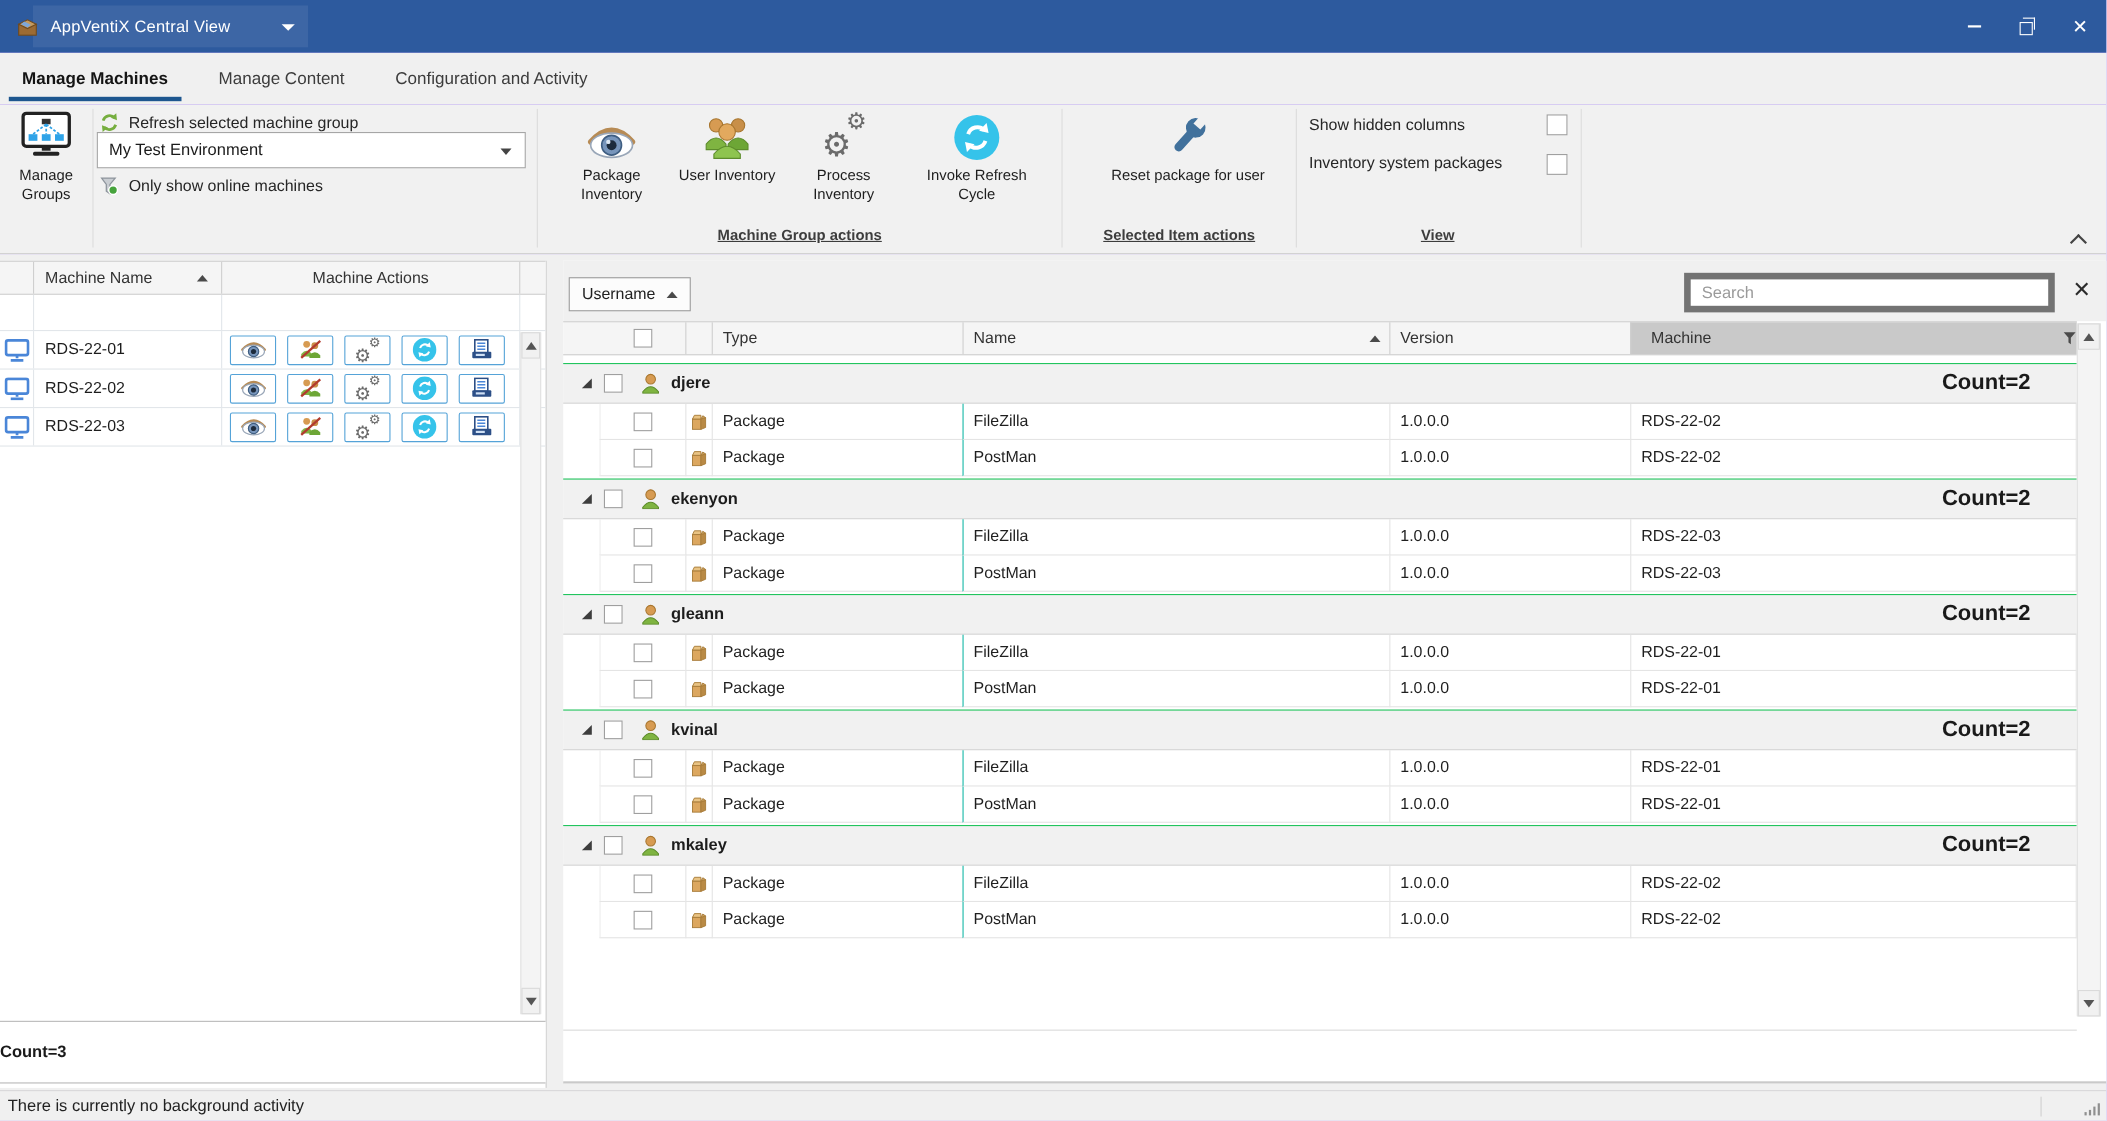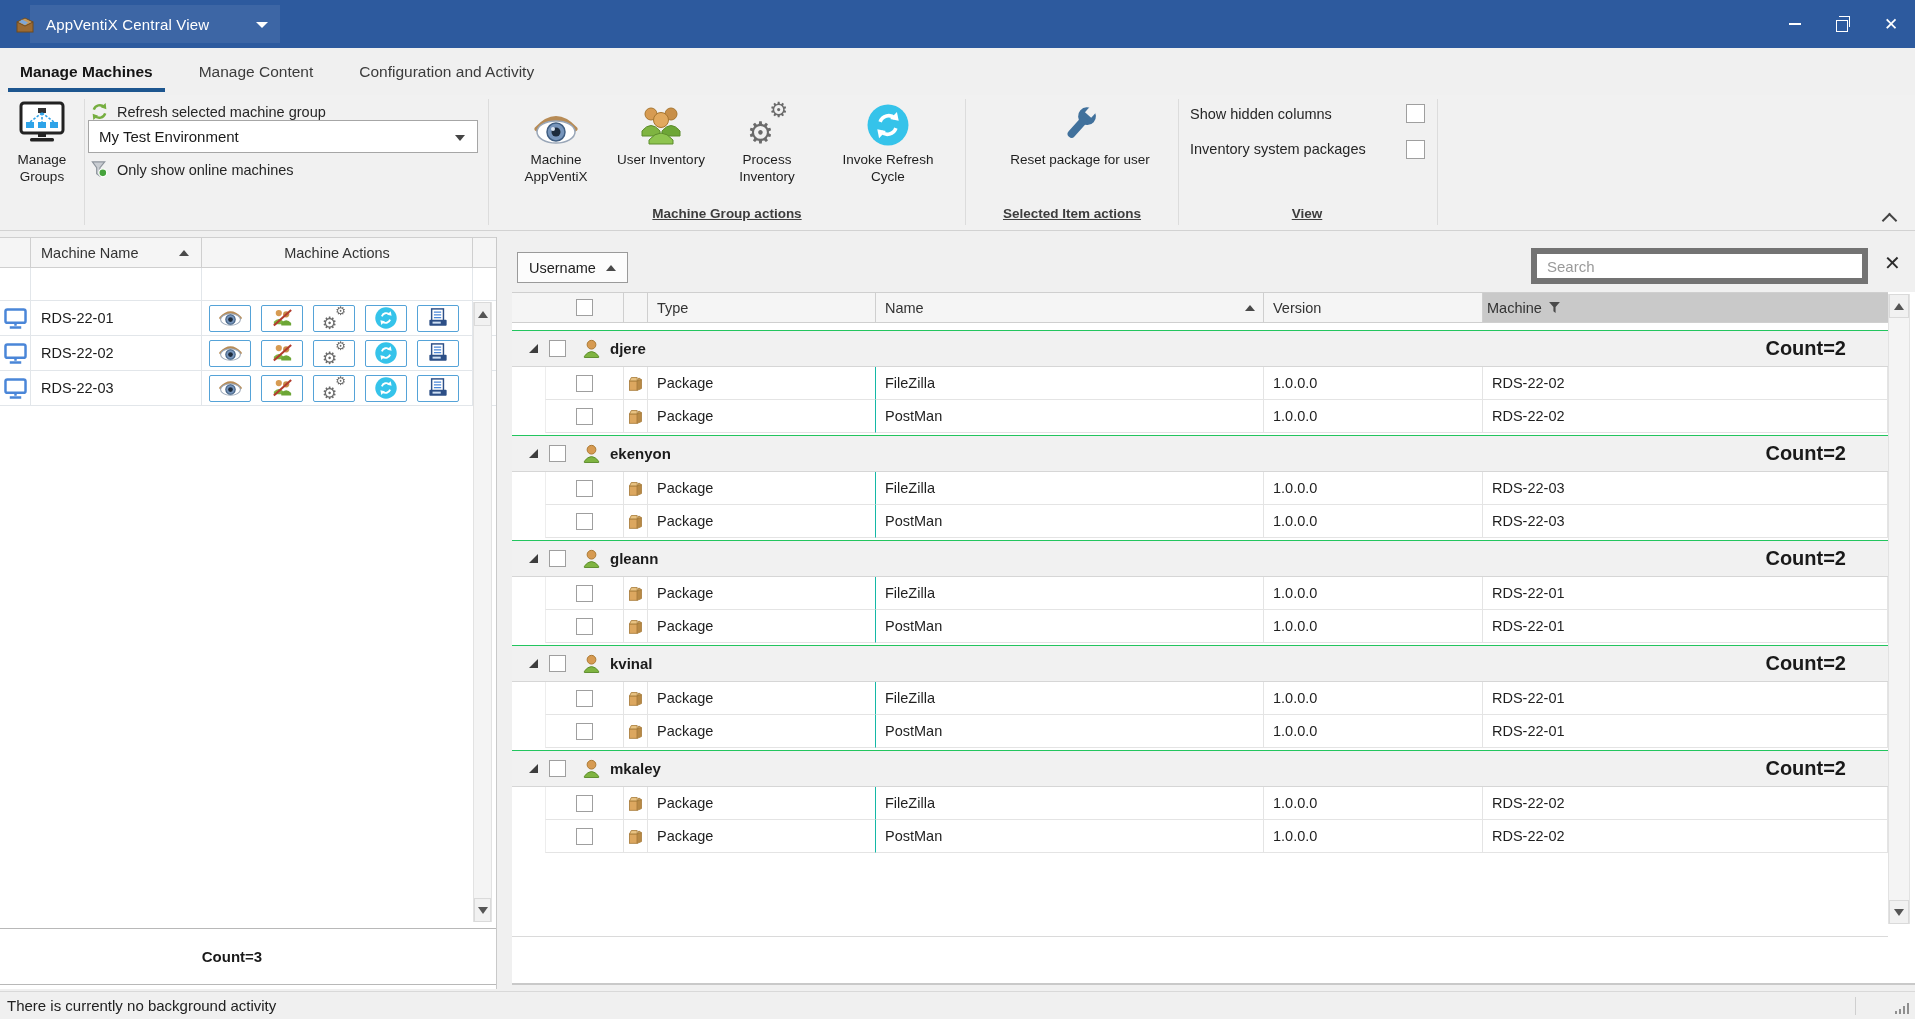--- a/index.html
+++ b/index.html
@@ -68,39 +68,39 @@
   .lg-row{display:flex;height:34px;border-bottom:1px solid #e2e6ea;align-items:center;}
   .lg-cell{box-sizing:border-box;height:100%;display:flex;align-items:center;border-right:1px solid #e2e6ea;}
   .lg-icon{width:31px;justify-content:center;}
   .lg-name{width:171px;padding-left:10px;font-size:14.5px;color:#1c1c1c;}
   .lg-actions{width:271px;gap:10px;padding-left:7px;}
   .act-btn{width:42px;height:27px;border:1px solid #55a3d8;border-radius:2px;background:#fff;display:flex;align-items:center;justify-content:center;box-sizing:border-box;}
   .lg-scroll{position:absolute;left:473px;top:65px;width:19px;height:620px;background:#f4f4f4;border:1px solid #e2e2e2;box-sizing:border-box;}
   .sb-btn{position:absolute;left:0;width:100%;height:24px;background:#f1f1f1;border:1px solid #dadada;box-sizing:border-box;display:flex;align-items:center;justify-content:center;}
   .arr-up{width:0;height:0;border-left:5px solid transparent;border-right:5px solid transparent;border-bottom:7px solid #555;}
   .arr-dn{width:0;height:0;border-left:5px solid transparent;border-right:5px solid transparent;border-top:7px solid #555;}
-  .lg-summary{position:absolute;left:0;right:0;top:691px;height:57px;background:#fff;border-top:1px solid #b8b8b8;border-bottom:1px solid #b8b8b8;box-sizing:border-box;display:flex;align-items:center;justify-content:center;padding-right:32px;font-size:15px;font-weight:700;color:#1a1a1a;}
+  .lg-summary{position:absolute;left:0;right:0;top:691px;height:57px;background:#fff;border-top:1px solid #b8b8b8;border-bottom:1px solid #b8b8b8;box-sizing:border-box;display:flex;align-items:center;justify-content:flex-start;padding-right:32px;font-size:15px;font-weight:700;color:#1a1a1a;}
 
   
   .right-panel{position:absolute;left:512px;right:0;top:6px;height:748px;background:#fff;border-bottom:2px solid #c9c9c9;box-sizing:border-box;}
   .rp-toolbar{position:absolute;left:0;right:0;top:0;height:55px;background:#f0f0f0;}
   .groupby-chip{position:absolute;left:5px;top:15px;height:31px;background:#fcfcfc;border:1px solid #9a9a9a;box-sizing:border-box;display:flex;align-items:center;gap:10px;padding:0 11px;font-size:14.5px;color:#222;}
   .searchbox{position:absolute;left:1019px;top:11px;width:337px;height:36px;border:6px solid #737373;background:#fff;box-sizing:border-box;font-size:15px;padding:0 10px;color:#222;font-family:"Liberation Sans",sans-serif;}
   .searchbox::placeholder{color:#9a9a9a;}
   .search-clear{position:absolute;left:1372px;top:14px;font-size:20px;color:#2b2b2b;}
 
   .rg-header{position:absolute;left:0;top:55px;width:1376px;height:31px;display:flex;background:#f5f5f5;border-top:1px solid #cfcfcf;border-bottom:1px solid #cfcfcf;box-sizing:border-box;}
   .rg-hc{display:flex;align-items:center;font-size:14.5px;color:#333;box-sizing:border-box;height:100%;}
   .w-pad{width:33px;}
   .w-check{width:78px;justify-content:center;}
   .w-icon{width:25px;border-left:1px solid #cfcfcf;border-right:1px solid #cfcfcf;}
   .w-type{width:227px;padding-left:9px;}
   .w-name{width:388px;padding-left:9px;border-left:1px solid #cfcfcf;}
   .w-version{width:219px;padding-left:9px;border-left:1px solid #cfcfcf;}
-  .w-machine{width:406px;padding-left:4px;border-left:1px solid #cfcfcf;background:#c9c9c9;gap:6px;}
+  .w-machine{width:406px;padding-left:18px;border-left:1px solid #cfcfcf;background:#c9c9c9;gap:6px;justify-content:space-between;}
 
   .rg-body{position:absolute;left:0;top:86px;width:1376px;}
   .rg-spacer{height:7px;}
   .rg-group{margin-bottom:2px;}
   .rg-ghead{height:37px;background:#f1f1f1;border-top:1px solid #22c55e;border-bottom:1px solid #d6d6d6;box-sizing:border-box;display:flex;align-items:center;}
   .expander{width:0;height:0;border-left:9px solid transparent;border-bottom:9px solid #3d3d3d;margin-left:17px;}
   .rg-ghead .chk{margin-left:11px;}
   .rg-ghead .usr-ic{margin-left:16px;}
   .rg-user{margin-left:9px;font-size:15px;font-weight:700;color:#1c1c1c;}
   .rg-count{margin-left:auto;margin-right:42px;font-size:20px;font-weight:700;color:#1a1a1a;}
@@ -206,21 +206,21 @@
     <div class="bigbtn" style="left:508px;width:96px;">
       <span class="ic">
         <svg width="44" height="32" viewBox="0 0 44 30">
           <path d="M3 14 Q22 -7 41 14" fill="none" stroke="#b78b55" stroke-width="5" stroke-linecap="round"></path>
           <ellipse cx="22" cy="17" rx="19" ry="11" fill="#fff" stroke="#9aa7b8" stroke-width="1.5"></ellipse>
           <circle cx="22" cy="17" r="9" fill="#7795bb" stroke="#3f5e82" stroke-width="1.5"></circle>
           <circle cx="22" cy="17" r="4.5" fill="#1d2b3c"></circle>
           <circle cx="19" cy="14" r="2" fill="#dbe6f2"></circle>
         </svg>
       </span>
-      <span class="lbl">Machine AppVentiX</span>
+      <span class="lbl">Package Inventory</span>
     </div>
     <div class="bigbtn" style="left:613px;width:96px;">
       <span class="ic">
         <svg width="44" height="42" viewBox="0 0 44 40">
           <circle cx="12" cy="9" r="6" fill="#d79b52" stroke="#a8762f"></circle>
           <path d="M3 26 q9 -11 18 0 v5 h-18 z" fill="#7fb441" stroke="#5d8c2c"></path>
           <circle cx="32" cy="9" r="6" fill="#c88f49" stroke="#a8762f"></circle>
           <path d="M23 26 q9 -11 18 0 v5 h-18 z" fill="#6da636" stroke="#5d8c2c"></path>
           <circle cx="22" cy="15" r="7.5" fill="#e2a95e" stroke="#a8762f"></circle>
           <path d="M10 35 q12 -14 24 0 v4 h-24 z" fill="#8ec44f" stroke="#5d8c2c"></path>

